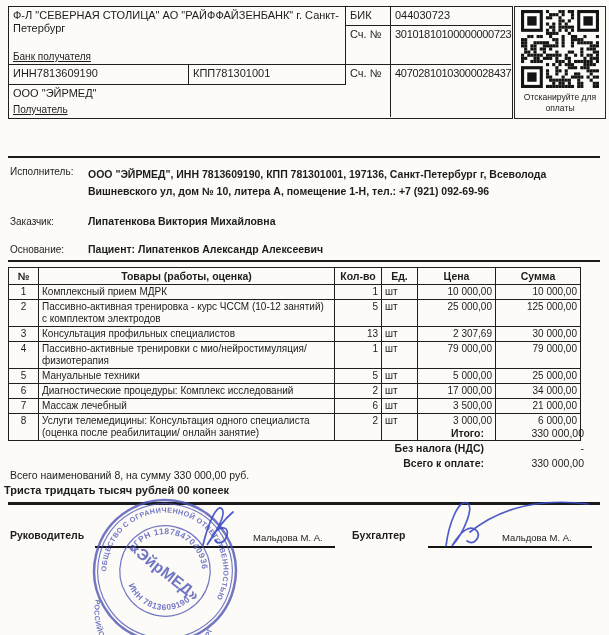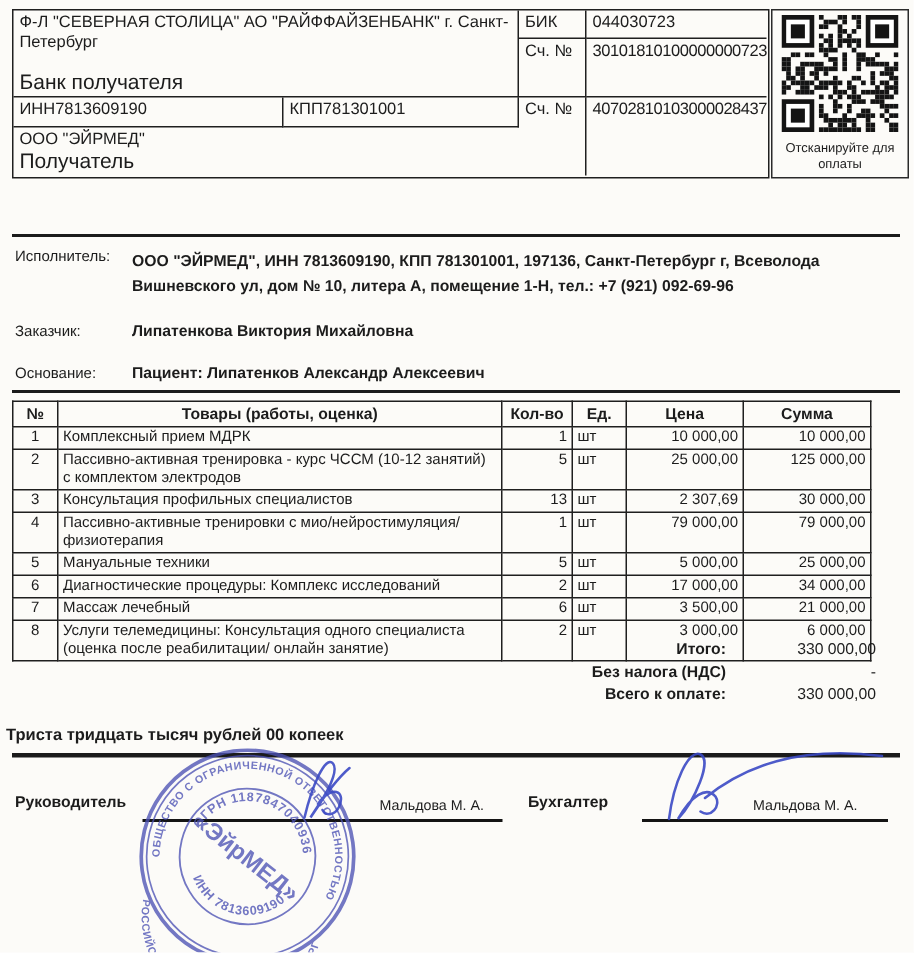--- a/index.html
+++ b/index.html
@@ -26,21 +26,21 @@
   .cell-bank   { grid-column:1/3; grid-row:1/3; }
   .cell-bik-l  { grid-column:3/4; grid-row:1/2; }
   .cell-bik-v  { grid-column:4/5; grid-row:1/2; }
   .cell-ca-l   { grid-column:3/4; grid-row:2/3; }
   .cell-ca-v   { grid-column:4/5; grid-row:2/3; letter-spacing:-0.3px; }
   .cell-inn    { grid-column:1/2; grid-row:3/4; }
   .cell-kpp    { grid-column:2/3; grid-row:3/4; }
   .cell-acc-l  { grid-column:3/4; grid-row:3/5; }
   .cell-acc-v  { grid-column:4/5; grid-row:3/5; letter-spacing:-0.3px; }
   .cell-payee  { grid-column:1/3; grid-row:4/5; }
-  .mini-label { position:absolute; left:4px; bottom:1px; font-size:14px; }
+  .mini-label { position:absolute; left:4px; bottom:1px; font-size:10px;text-decoration:underline; }
   .req-val { display:inline-block; margin-left:0; }
 
   
   .qr-box {
     left:514px; top:6px; width:92px; height:113px;
     border:1.3px solid #2a2a2a; text-align:center;
   }
   .qr-box svg { margin-top:3px; }
   .qr-caption { font-size:8.6px; line-height:1.25; padding:0 3px; }
 
@@ -456,20 +456,21 @@
     <div class="totals-row">
       <div class="t-label">Без налога (НДС)</div>
       <div class="t-value">-</div>
     </div>
     <div class="totals-row">
       <div class="t-label">Всего к оплате:</div>
       <div class="t-value">330 000,00</div>
     </div>
   </div>
 
+  <div class="abs sum-line">Всего наименований 8, на сумму 330 000,00 руб.</div>
   <div class="abs sum-words">Триста тридцать тысяч рублей 00 копеек</div>
 
   <div class="abs rule rule-3"></div>
 
   <div class="abs sig-label" style="left:10px;">Руководитель</div>
   <div class="abs sig-line" style="left:95px; width:240px;"></div>
   <div class="abs sig-name" style="left:253px;">Мальдова М. А.</div>
 
   <div class="abs sig-label" style="left:352px;">Бухгалтер</div>
   <div class="abs sig-line" style="left:428px; width:164px;"></div>

